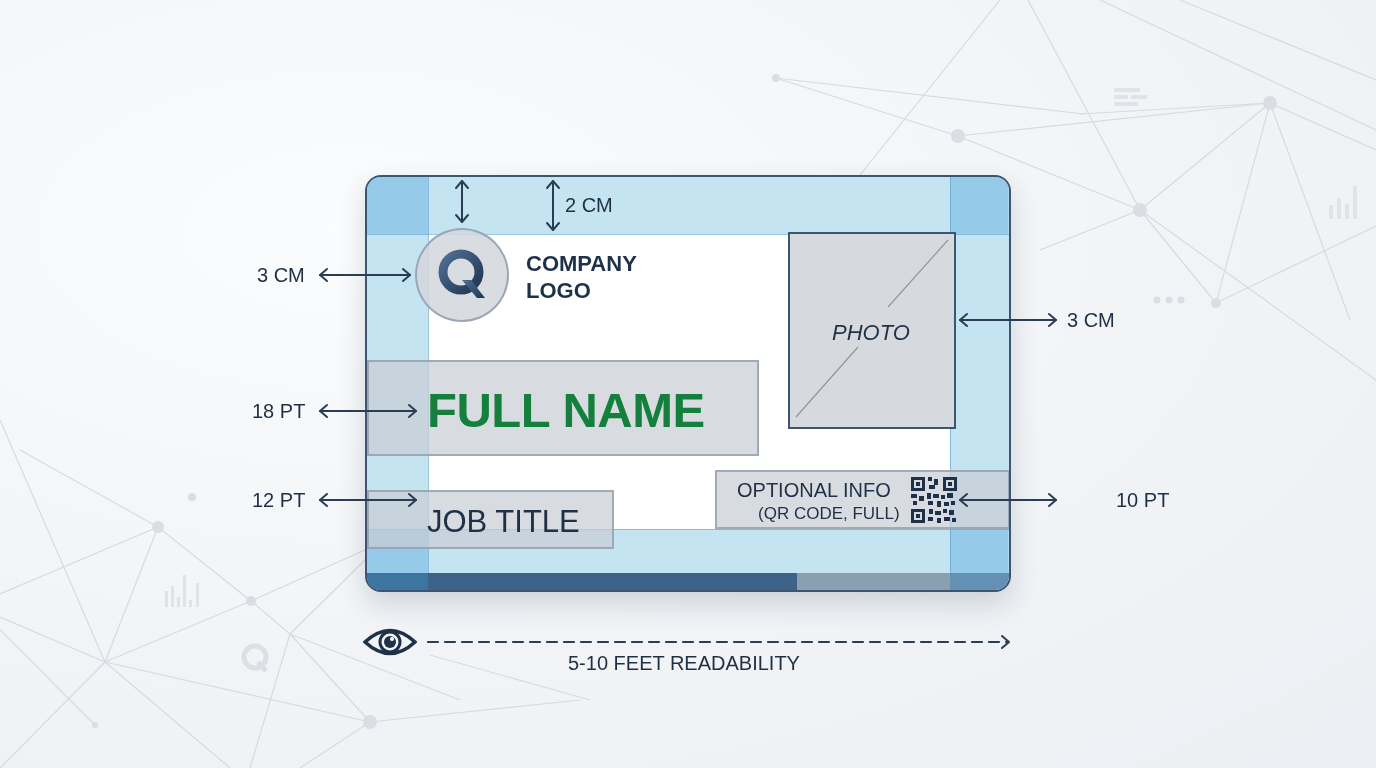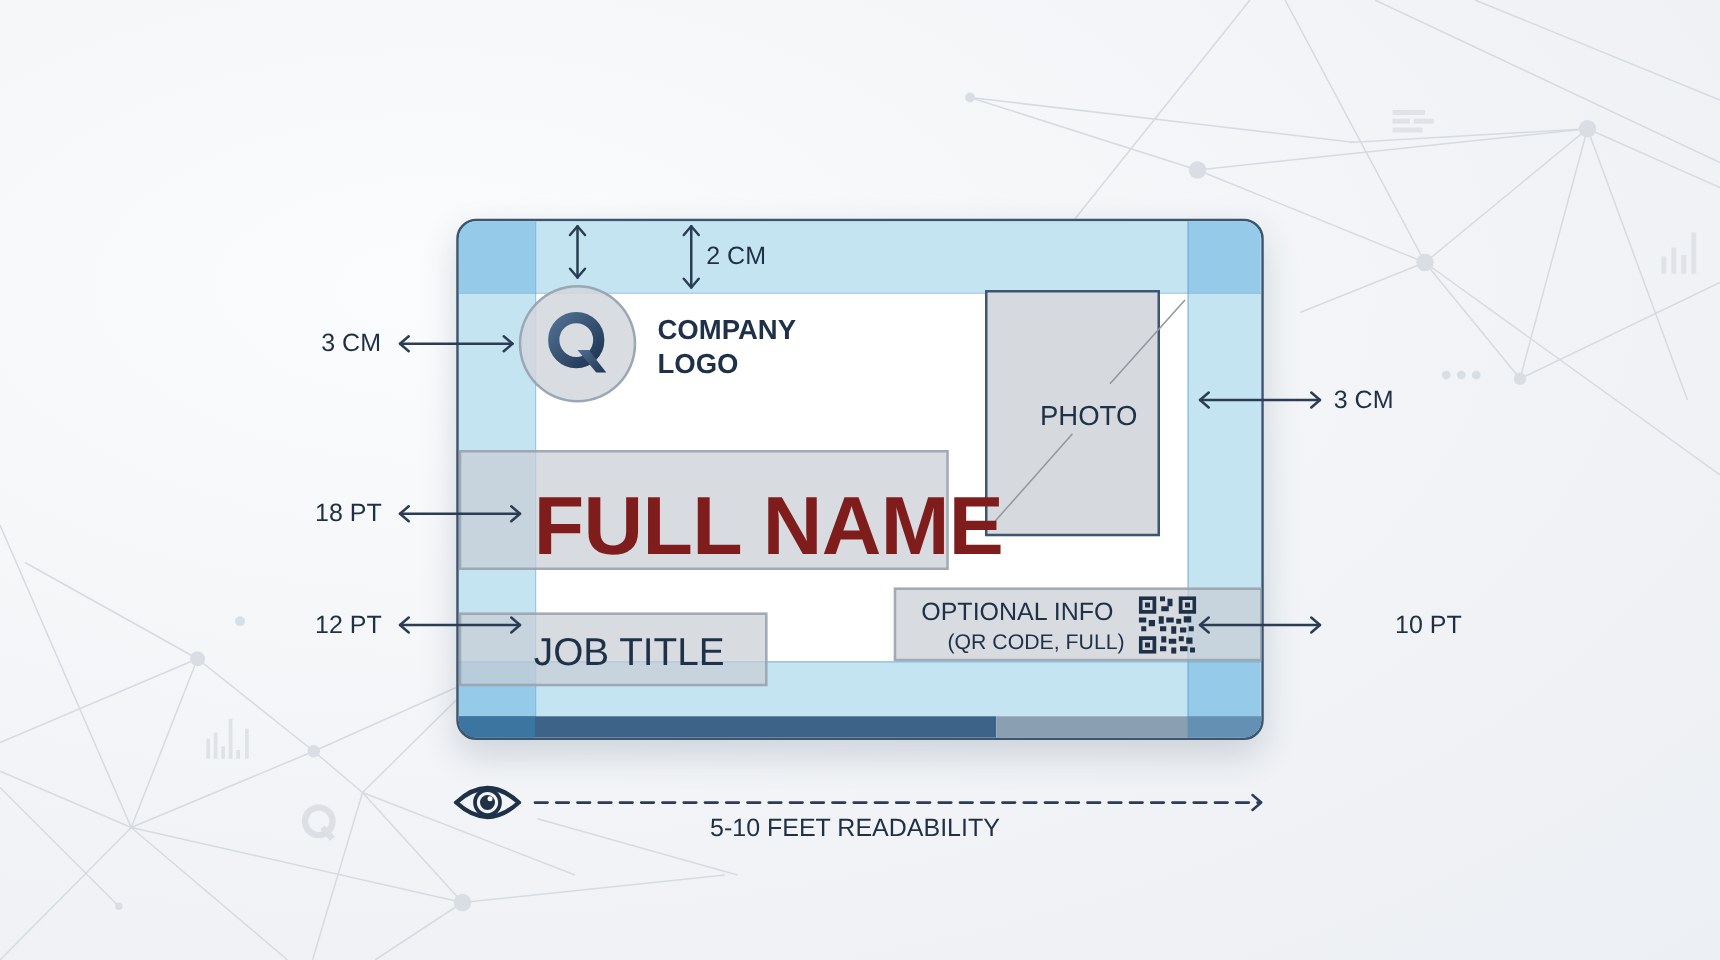--- a/index.html
+++ b/index.html
@@ -136,30 +136,30 @@
           <stop offset="1" stop-color="#1f3553"></stop>
         </linearGradient>
       </defs>
       <circle cx="44" cy="42" r="18" fill="none" stroke="url(#qg)" stroke-width="9"></circle>
       <path d="M45 50 L60 68 L68 68 L54 50 Z" fill="url(#qg)"></path>
     </svg>
   </div>
   <div class="txt bold" style="left:159px;top:74px;font-size:22px;color:#1f3148;">COMPANY</div>
   <div class="txt bold" style="left:159px;top:101px;font-size:22px;color:#1f3148;">LOGO</div>
 
-  <div class="abs" style="left:421px;top:55px;width:140px;height:197px;background:#d6d9de;border:2.5px solid #3c5570;box-sizing:border-box;">
+  <div class="abs" style="left:421px;top:55px;width:168px;height:197px;background:#d6d9de;border:2.5px solid #3c5570;box-sizing:border-box;font-style:italic;">
     <svg width="168" height="197" style="position:absolute;left:-2px;top:-2px;">
       <line x1="160" y1="8" x2="100" y2="75" stroke="#8f979f" stroke-width="1.2"></line>
       <line x1="70" y1="115" x2="8" y2="185" stroke="#8f979f" stroke-width="1.2"></line>
     </svg>
     <div class="txt" style="left:42px;top:86px;font-size:22px;color:#1f3148;">PHOTO</div>
   </div>
 
   <div class="box" style="left:0;top:183px;width:392px;height:96px;">
-    <div class="txt bold" style="left:58px;top:20px;font-size:66px;color:#7f1d1d;letter-spacing:-0.5px;">FULL NAME</div>
+    <div class="txt bold" style="left:58px;top:20px;font-size:49px;color:#15803d;letter-spacing:-0.5px;">FULL NAME</div>
   </div>
 
   <div class="box" style="left:0;top:293px;width:247px;height:59px;margin-top:20px;">
     <div class="txt" style="left:58px;top:12px;font-size:31px;color:#1f3148;">JOB TITLE</div>
   </div>
 
   <div class="box" style="left:348px;top:293px;width:295px;height:59px;">
     <div class="txt" style="left:20px;top:7px;font-size:20px;color:#1f3148;">OPTIONAL INFO</div>
     <div class="txt" style="left:41px;top:32px;font-size:17px;color:#1f3148;">(QR CODE, FULL)</div>
     <svg width="46" height="46" viewBox="0 0 46 46" style="position:absolute;left:194px;top:5px;">

